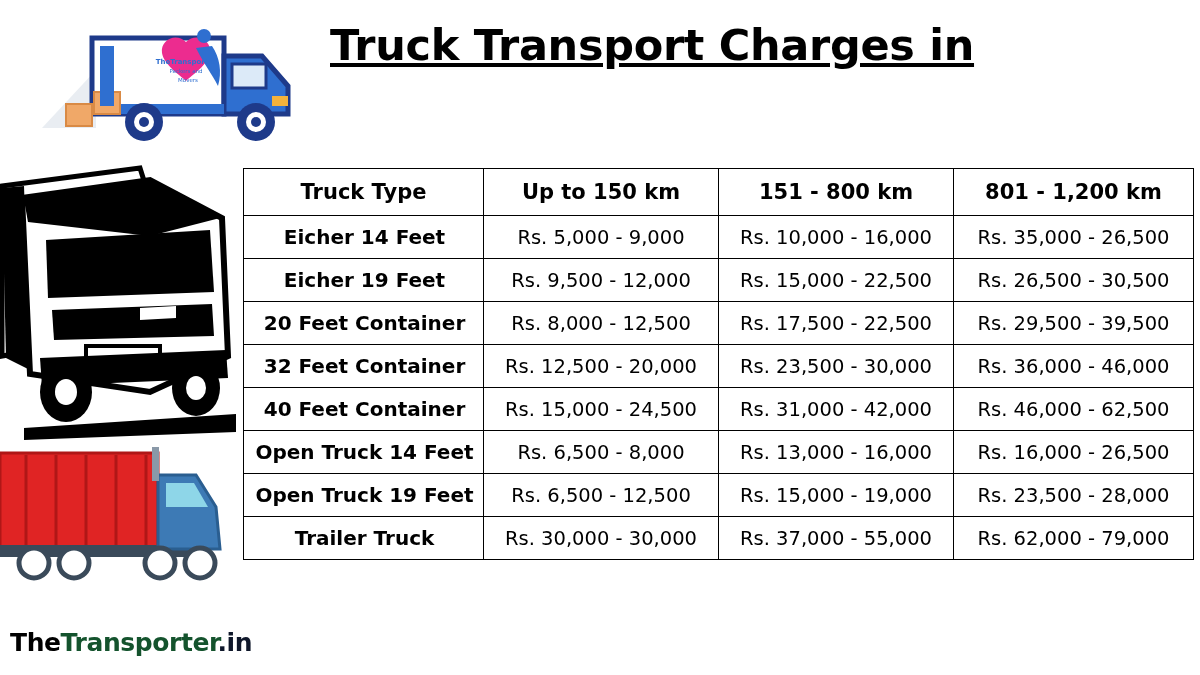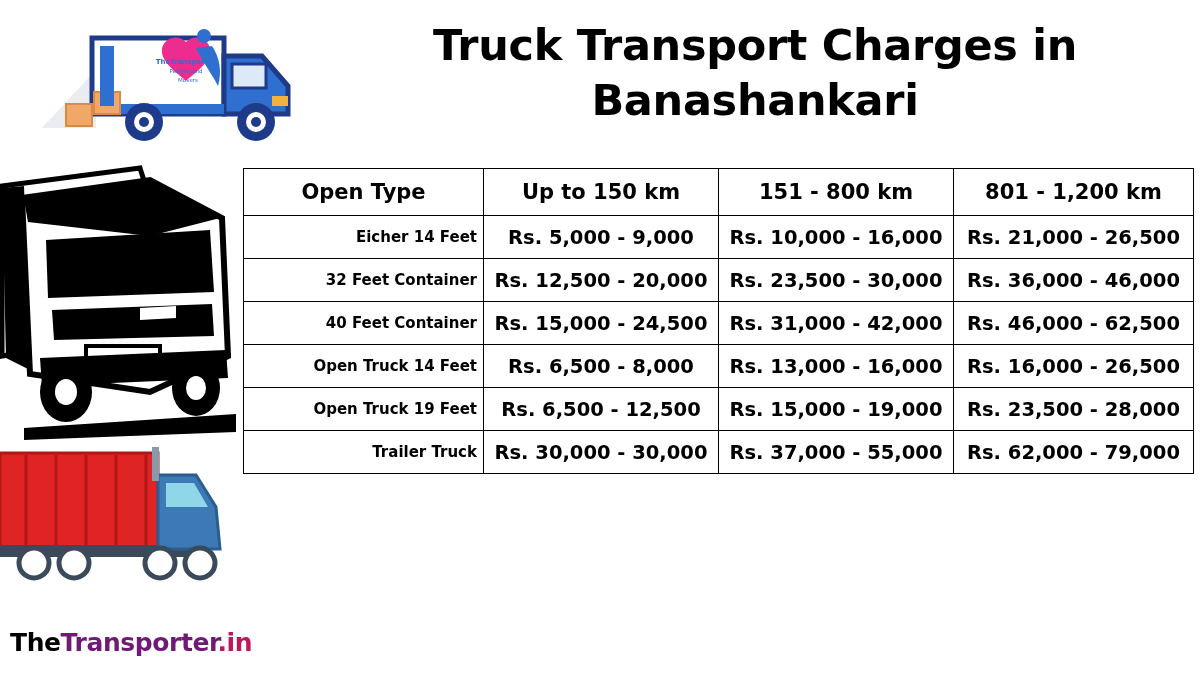--- a/index.html
+++ b/index.html
@@ -33,26 +33,27 @@
     left: 36px;
     top: 12px;
     width: 262px;
     height: 132px;
   }
   .title {
     position: absolute;
     left: 330px;
     top: 18px;
     width: 850px;
-    text-align: center;
+    text-align: left;
     font-size: 43px;
     font-weight: bold;
     line-height: 1.28;
     color: #000000;
     letter-spacing: -0.3px;
+    text-decoration: underline;
   }
 
   
   .truck-photo {
     position: absolute;
     left: 0px;
     top: 160px;
     width: 240px;
     height: 285px;
   }
@@ -66,22 +67,22 @@
   .brand {
     position: absolute;
     left: 10px;
     top: 628px;
     font-size: 25px;
     font-weight: bold;
     letter-spacing: -0.4px;
     white-space: nowrap;
   }
   .brand .b-the { color: #000000; }
-  .brand .b-transporter { color: #701a75; }
-  .brand .b-in { color: #be185d; }
+  .brand .b-transporter { color: #14532d; }
+  .brand .b-in { color: #0f172a; }
 
   
   .table-wrap {
     position: absolute;
     left: 243px;
     top: 168px;
     width: 950px;
   }
   table {
     border-collapse: collapse;
@@ -89,34 +90,34 @@
     table-layout: fixed;
   }
   td, th {
     border: 1px solid #000000;
     height: 42px;
     padding: 0 6px;
     font-size: 19.5px;
     color: #000000;
     text-align: center;
     vertical-align: middle;
-    font-weight: bold;
+    font-weight: normal;
     white-space: nowrap;
     overflow: hidden;
   }
   thead th {
     font-weight: bold;
     font-size: 21px;
     height: 46px;
   }
   tbody td.rowhead {
     font-weight: bold;
-    text-align: right;
+    text-align: center;
     padding-left: 8px;
-    font-size: 15px;
+    font-size: 20px;
   }
   col.c0 { width: 240px; }
   col.c1 { width: 235px; }
   col.c2 { width: 235px; }
   col.c3 { width: 240px; }
 </style>
 </head>
 <body>
 
 <div class="page">
@@ -153,21 +154,20 @@
         <circle cx="168" cy="24" r="7" fill="#2f6fd0"></circle>
         <path d="M160 36 c8 16 16 26 22 38 c4 -14 2 -28 -6 -40 z" fill="#2f6fd0"></path>
         <text x="150" y="52" font-family="DejaVu Sans, sans-serif" font-size="7" font-weight="bold" fill="#2f6fd0" text-anchor="middle">TheTransporter</text>
         <text x="150" y="61" font-family="DejaVu Sans, sans-serif" font-size="5.5" fill="#2f6fd0" text-anchor="middle">Packers and</text>
         <text x="152" y="70" font-family="DejaVu Sans, sans-serif" font-size="5.5" fill="#2f6fd0" text-anchor="middle">Movers</text>
       </svg>
     </div>
 
     <div class="title">
       <div>Truck Transport Charges in</div>
-      <div>Banashankari</div>
     </div>
   </div>
 
   <div class="truck-photo">
     <svg width="240" height="285" viewBox="0 0 240 285" xmlns="http://www.w3.org/2000/svg">
 
       <path d="M2 26 L140 8 L150 40 L150 170 L2 196 Z" fill="#ffffff" stroke="#000000" stroke-width="5"></path>
 
       <path d="M22 38 L150 20 L222 58 L228 196 L150 232 L30 214 Z" fill="#ffffff" stroke="#000000" stroke-width="6"></path>
 
@@ -223,32 +223,44 @@
   <div class="table-wrap">
     <table>
       <colgroup>
         <col class="c0">
           <col class="c1">
           <col class="c2">
           <col class="c3">
       </colgroup>
       <thead>
         <tr>
-          <th>Open Type</th>
+          <th>Truck Type</th>
           <th>Up to 150 km</th>
           <th>151 - 800 km</th>
           <th>801 - 1,200 km</th>
         </tr>
       </thead>
       <tbody>
         <tr>
           <td class="rowhead">Eicher 14 Feet</td>
           <td>Rs. 5,000 - 9,000</td>
           <td>Rs. 10,000 - 16,000</td>
-          <td>Rs. 21,000 - 26,500</td>
+          <td>Rs. 35,000 - 26,500</td>
+        </tr>
+        <tr>
+          <td class="rowhead">Eicher 19 Feet</td>
+          <td>Rs. 9,500 - 12,000</td>
+          <td>Rs. 15,000 - 22,500</td>
+          <td>Rs. 26,500 - 30,500</td>
+        </tr>
+        <tr>
+          <td class="rowhead">20 Feet Container</td>
+          <td>Rs. 8,000 - 12,500</td>
+          <td>Rs. 17,500 - 22,500</td>
+          <td>Rs. 29,500 - 39,500</td>
         </tr>
         <tr>
           <td class="rowhead">32 Feet Container</td>
           <td>Rs. 12,500 - 20,000</td>
           <td>Rs. 23,500 - 30,000</td>
           <td>Rs. 36,000 - 46,000</td>
         </tr>
         <tr>
           <td class="rowhead">40 Feet Container</td>
           <td>Rs. 15,000 - 24,500</td>

